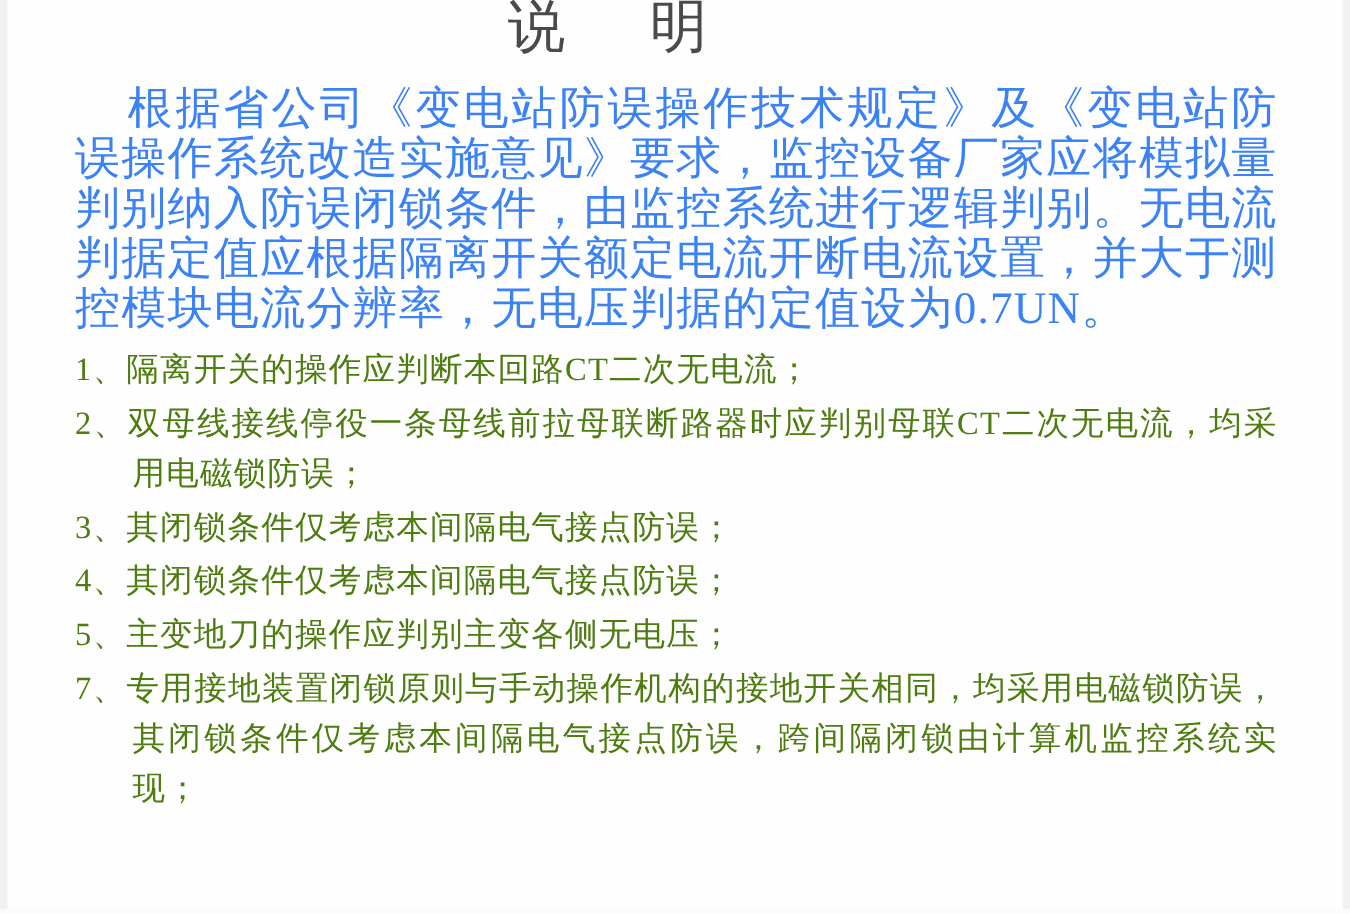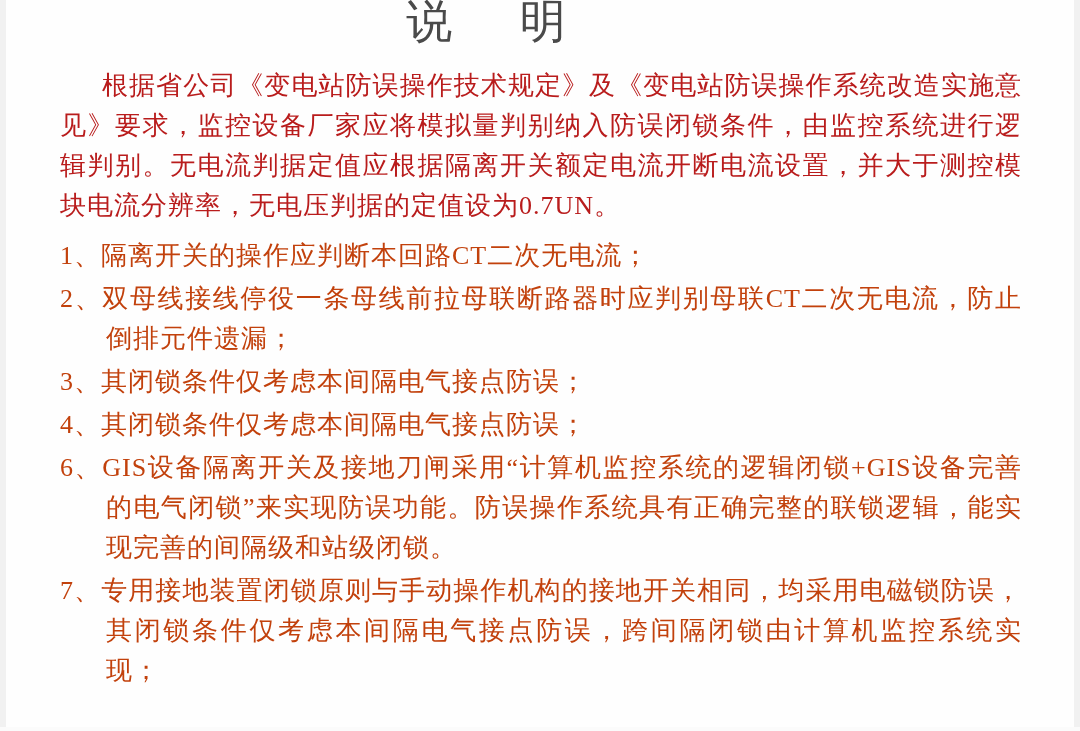--- a/index.html
+++ b/index.html
@@ -31,53 +31,53 @@
     width: 880px;
     text-align: center;
     font-size: 46px;
     letter-spacing: 28px;
     color: #4a4a4a;
     font-weight: normal;
     margin: -4px 0 18px 0;
     line-height: 52px;
   }
   .intro {
-    font-size: 26px;
+    font-size: 36px;
     line-height: 40px;
     text-indent: 42px;
     text-align: justify;
-    color: #b91c1c;
+    color: #3b82f6;
     margin-bottom: 10px;
     letter-spacing: 1px;
   }
   .notes { list-style: none; }
   .note {
     font-size: 26px;
     line-height: 40px;
     padding-left: 46px;
     text-indent: -46px;
     text-align: justify;
-    color: #c2410c;
+    color: #4d7c0f;
     margin-bottom: 3px;
     letter-spacing: 1px;
   }
   .note .num { display: inline; }
 </style>
 </head>
 <body>
 
 <div class="page">
 
   <h1 class="doc-title">说  明</h1>
 
   <p class="intro">根据省公司《变电站防误操作技术规定》及《变电站防误操作系统改造实施意见》要求，监控设备厂家应将模拟量判别纳入防误闭锁条件，由监控系统进行逻辑判别。无电流判据定值应根据隔离开关额定电流开断电流设置，并大于测控模块电流分辨率，无电压判据的定值设为0.7UN。</p>
 
   <div class="notes">
     <p class="note"><span class="num">1、</span><span>隔离开关的操作应判断本回路CT二次无电流；</span></p>
-    <p class="note"><span class="num">2、</span><span>双母线接线停役一条母线前拉母联断路器时应判别母联CT二次无电流，防止倒排元件遗漏；</span></p>
+    <p class="note"><span class="num">2、</span><span>双母线接线停役一条母线前拉母联断路器时应判别母联CT二次无电流，均采用电磁锁防误；</span></p>
     <p class="note"><span class="num">3、</span><span>其闭锁条件仅考虑本间隔电气接点防误；</span></p>
     <p class="note"><span class="num">4、</span><span>其闭锁条件仅考虑本间隔电气接点防误；</span></p>
-    <p class="note"><span class="num">6、</span><span>GIS设备隔离开关及接地刀闸采用“计算机监控系统的逻辑闭锁+GIS设备完善的电气闭锁”来实现防误功能。防误操作系统具有正确完整的联锁逻辑，能实现完善的间隔级和站级闭锁。</span></p>
+    <p class="note"><span class="num">5、</span><span>主变地刀的操作应判别主变各侧无电压；</span></p>
     <p class="note"><span class="num">7、</span><span>专用接地装置闭锁原则与手动操作机构的接地开关相同，均采用电磁锁防误，其闭锁条件仅考虑本间隔电气接点防误，跨间隔闭锁由计算机监控系统实现；</span></p>
 
   </div>
 
 </div>
 
 </body></html>

